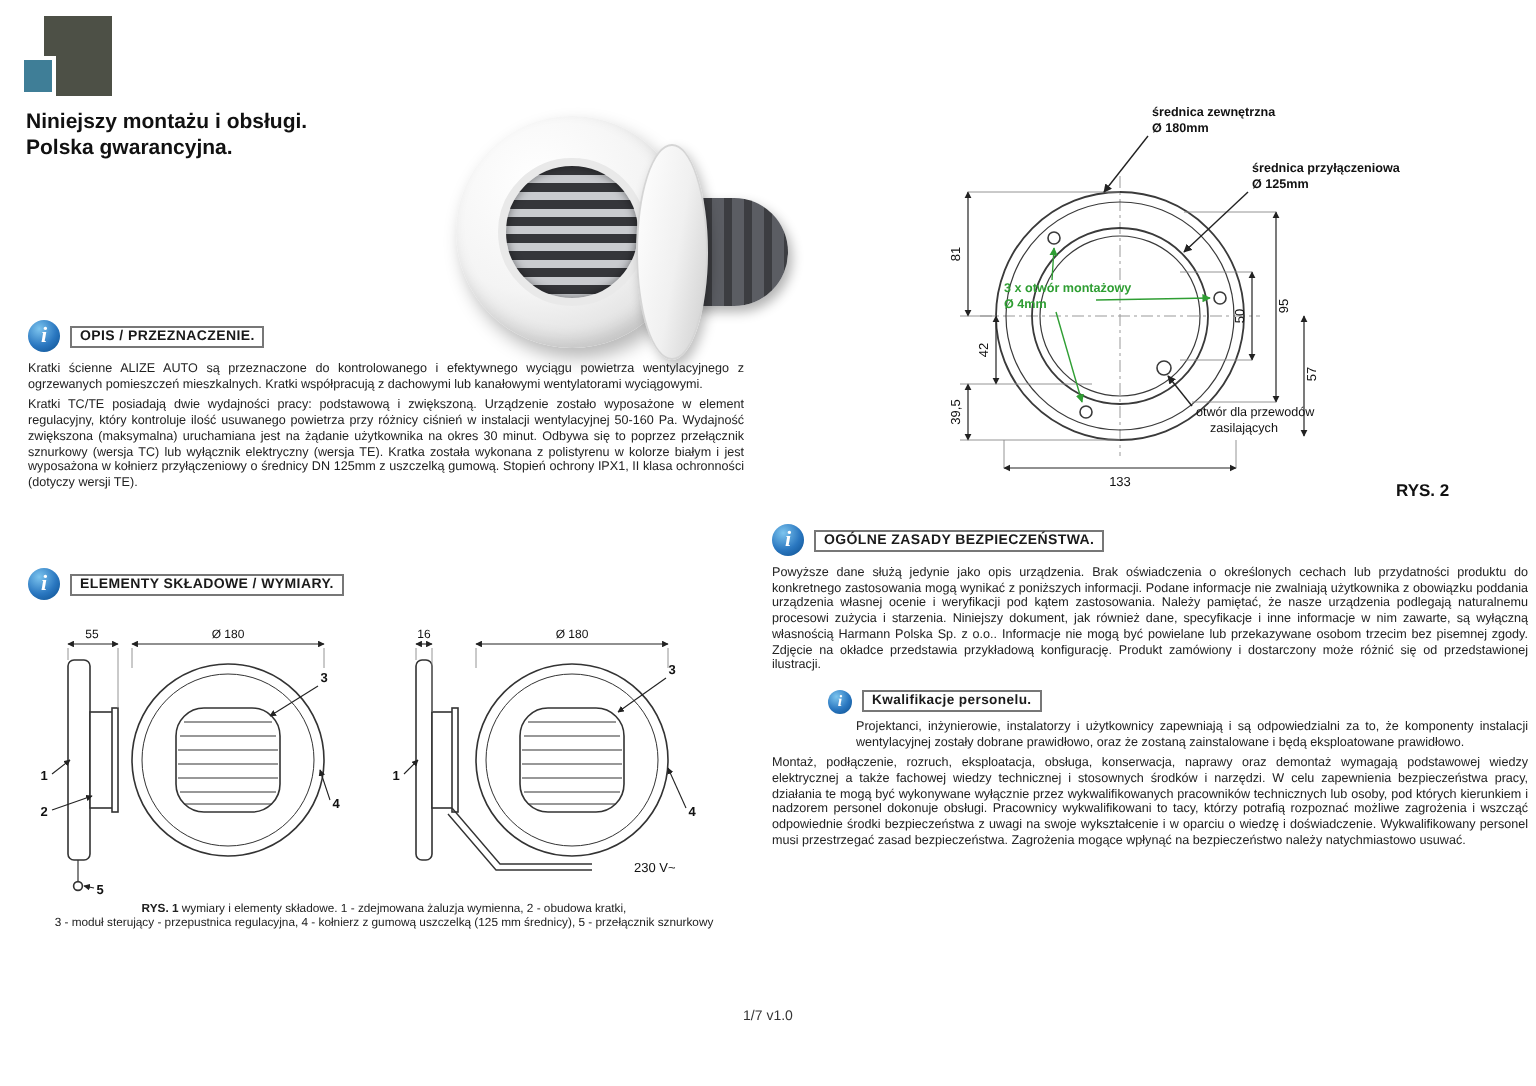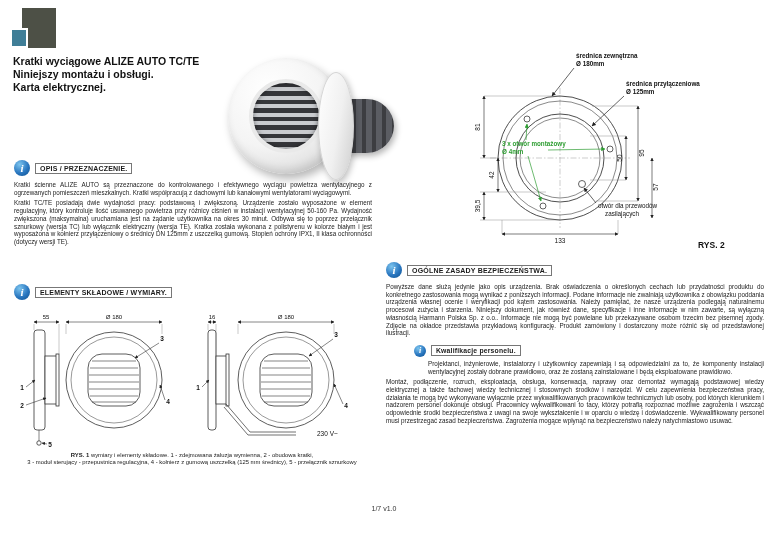--- a/index.html
+++ b/index.html
@@ -56,23 +56,22 @@
 <body>
 
 <div class="page">
 
   <div class="logo">
     <div class="logo-dark"></div>
     <div class="logo-teal"></div>
   </div>
 
   <div class="title">
-    <div>Kratki wyciągowe ALIZE AUTO TC/TE</div>
     <div>Niniejszy montażu i obsługi.</div>
-    <div>Karta elektrycznej.</div>
+    <div>Polska gwarancyjna.</div>
   </div>
 
   <div class="photo-front">
     <div class="grille"></div>
   </div>
   <div class="photo-side">
     <div class="duct"></div>
     <div class="disc"></div>
   </div>
 

